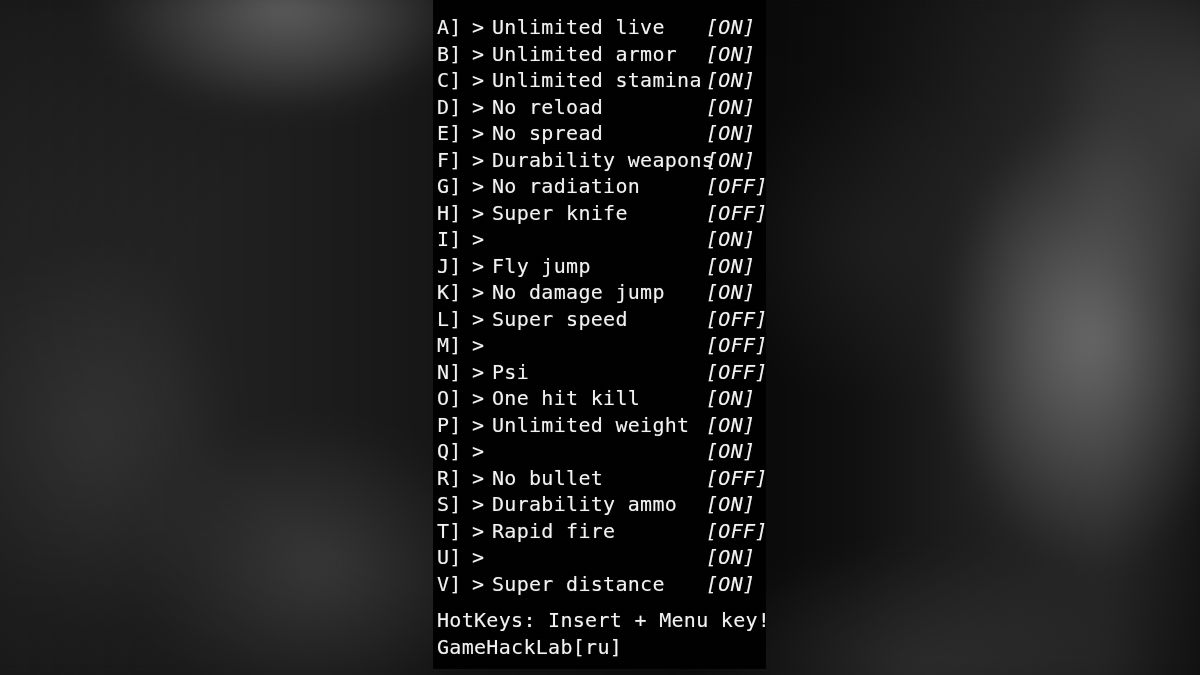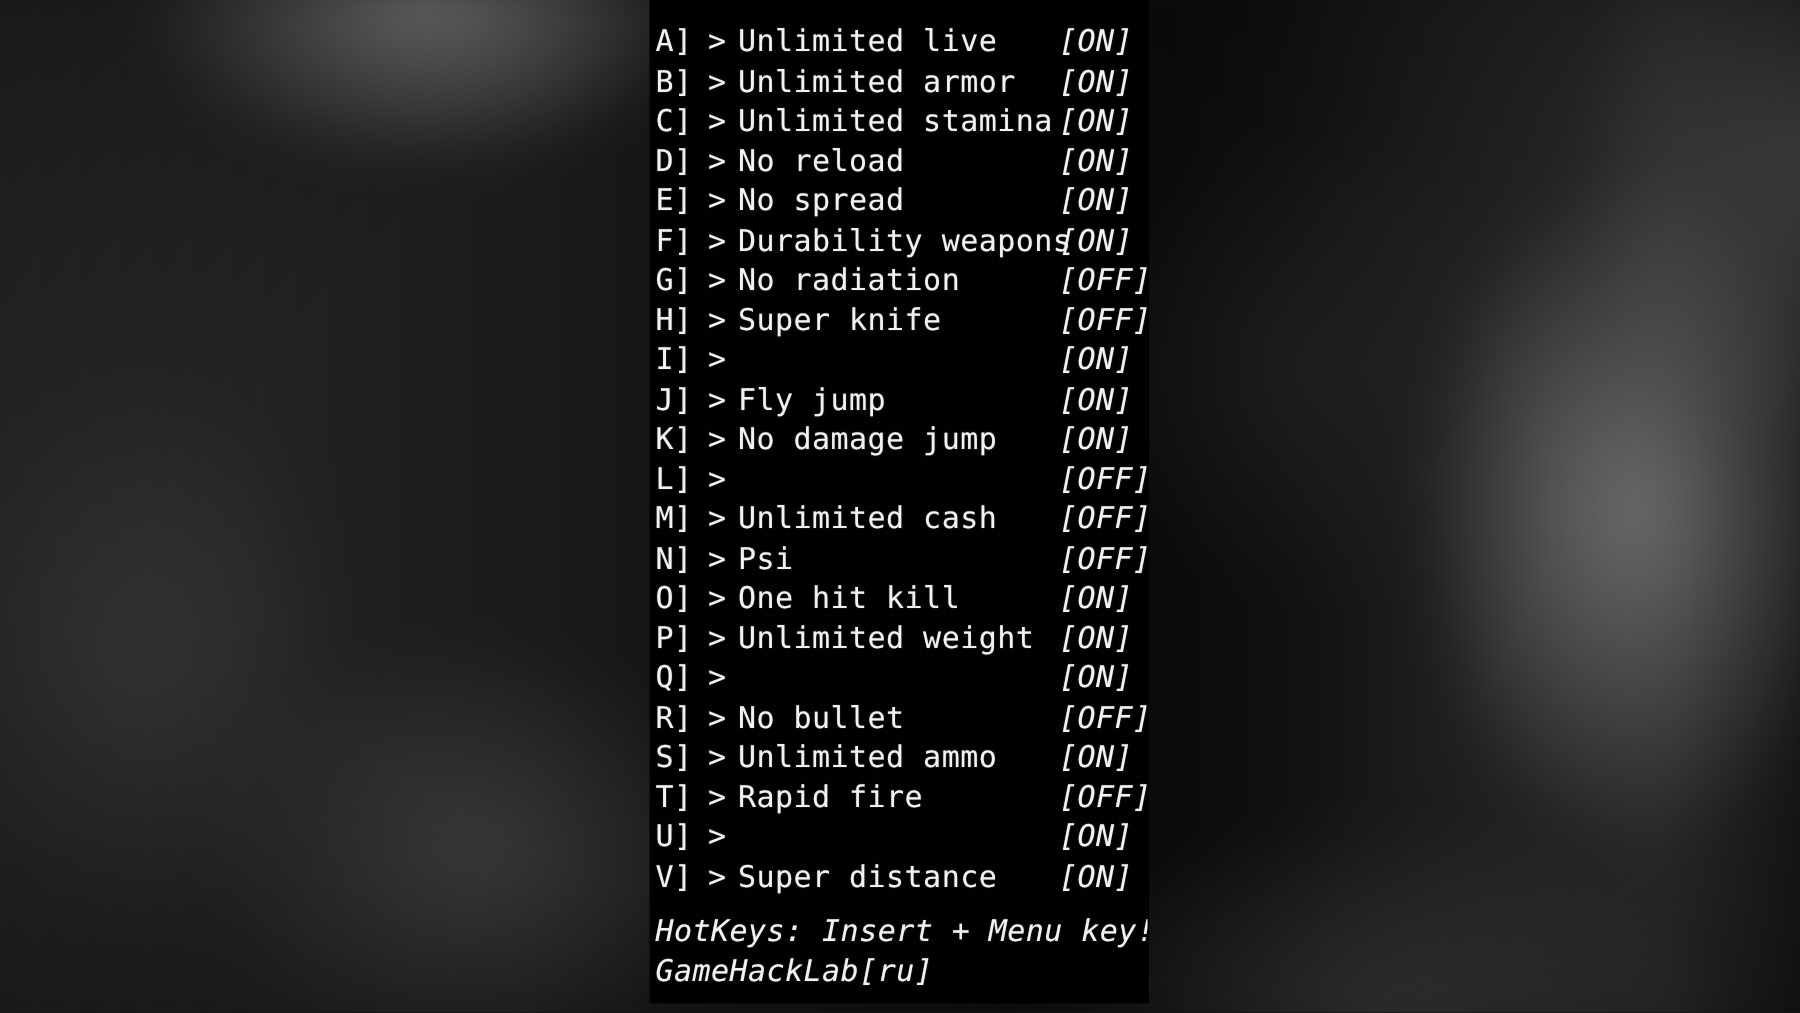--- a/index.html
+++ b/index.html
@@ -124,21 +124,20 @@
     letter-spacing: 0.3px;
     color: #f2f2f2;
     text-shadow: 0 0 1px rgba(255,255,255,0.35);
   }
 
   .footer-line {
     height: 27px;
     line-height: 27px;
     white-space: pre;
     padding-left: 3px;
-    font-style: italic;
   }
 </style>
 </head>
 <body>
 
 <div id="screen">
 
   <div class="backdrop"></div>
   <div class="backdrop-vignette"></div>
 
@@ -149,28 +148,28 @@
         <li class="cheat-row"><span class="cheat-key">B]</span><span class="cheat-arrow">&gt;</span><span class="cheat-label">Unlimited armor</span><span class="cheat-status">[ON]</span></li>
         <li class="cheat-row"><span class="cheat-key">C]</span><span class="cheat-arrow">&gt;</span><span class="cheat-label">Unlimited stamina</span><span class="cheat-status">[ON]</span></li>
         <li class="cheat-row"><span class="cheat-key">D]</span><span class="cheat-arrow">&gt;</span><span class="cheat-label">No reload</span><span class="cheat-status">[ON]</span></li>
         <li class="cheat-row"><span class="cheat-key">E]</span><span class="cheat-arrow">&gt;</span><span class="cheat-label">No spread</span><span class="cheat-status">[ON]</span></li>
         <li class="cheat-row"><span class="cheat-key">F]</span><span class="cheat-arrow">&gt;</span><span class="cheat-label">Durability weapons</span><span class="cheat-status">[ON]</span></li>
         <li class="cheat-row"><span class="cheat-key">G]</span><span class="cheat-arrow">&gt;</span><span class="cheat-label">No radiation</span><span class="cheat-status">[OFF]</span></li>
         <li class="cheat-row"><span class="cheat-key">H]</span><span class="cheat-arrow">&gt;</span><span class="cheat-label">Super knife</span><span class="cheat-status">[OFF]</span></li>
         <li class="cheat-row"><span class="cheat-key">I]</span><span class="cheat-arrow">&gt;</span><span class="cheat-status">[ON]</span></li>
         <li class="cheat-row"><span class="cheat-key">J]</span><span class="cheat-arrow">&gt;</span><span class="cheat-label">Fly jump</span><span class="cheat-status">[ON]</span></li>
         <li class="cheat-row"><span class="cheat-key">K]</span><span class="cheat-arrow">&gt;</span><span class="cheat-label">No damage jump</span><span class="cheat-status">[ON]</span></li>
-        <li class="cheat-row"><span class="cheat-key">L]</span><span class="cheat-arrow">&gt;</span><span class="cheat-status">[OFF]</span></li>
-        <li class="cheat-row"><span class="cheat-key">M]</span><span class="cheat-arrow">&gt;</span><span class="cheat-label">Unlimited cash</span><span class="cheat-status">[OFF]</span></li>
+        <li class="cheat-row"><span class="cheat-key">L]</span><span class="cheat-arrow">&gt;</span><span class="cheat-label">Super speed</span><span class="cheat-status">[OFF]</span></li>
+        <li class="cheat-row"><span class="cheat-key">M]</span><span class="cheat-arrow">&gt;</span><span class="cheat-status">[OFF]</span></li>
         <li class="cheat-row"><span class="cheat-key">N]</span><span class="cheat-arrow">&gt;</span><span class="cheat-label">Psi</span><span class="cheat-status">[OFF]</span></li>
         <li class="cheat-row"><span class="cheat-key">O]</span><span class="cheat-arrow">&gt;</span><span class="cheat-label">One hit kill</span><span class="cheat-status">[ON]</span></li>
         <li class="cheat-row"><span class="cheat-key">P]</span><span class="cheat-arrow">&gt;</span><span class="cheat-label">Unlimited weight</span><span class="cheat-status">[ON]</span></li>
         <li class="cheat-row"><span class="cheat-key">Q]</span><span class="cheat-arrow">&gt;</span><span class="cheat-status">[ON]</span></li>
         <li class="cheat-row"><span class="cheat-key">R]</span><span class="cheat-arrow">&gt;</span><span class="cheat-label">No bullet</span><span class="cheat-status">[OFF]</span></li>
-        <li class="cheat-row"><span class="cheat-key">S]</span><span class="cheat-arrow">&gt;</span><span class="cheat-label">Unlimited ammo</span><span class="cheat-status">[ON]</span></li>
+        <li class="cheat-row"><span class="cheat-key">S]</span><span class="cheat-arrow">&gt;</span><span class="cheat-label">Durability ammo</span><span class="cheat-status">[ON]</span></li>
         <li class="cheat-row"><span class="cheat-key">T]</span><span class="cheat-arrow">&gt;</span><span class="cheat-label">Rapid fire</span><span class="cheat-status">[OFF]</span></li>
         <li class="cheat-row"><span class="cheat-key">U]</span><span class="cheat-arrow">&gt;</span><span class="cheat-status">[ON]</span></li>
         <li class="cheat-row"><span class="cheat-key">V]</span><span class="cheat-arrow">&gt;</span><span class="cheat-label">Super distance</span><span class="cheat-status">[ON]</span></li>
       </ul>
 
     <div class="footer-block">
       <div class="footer-line">HotKeys: Insert + Menu key!</div>
       <div class="footer-line">GameHackLab[ru]</div>
     </div>
 

